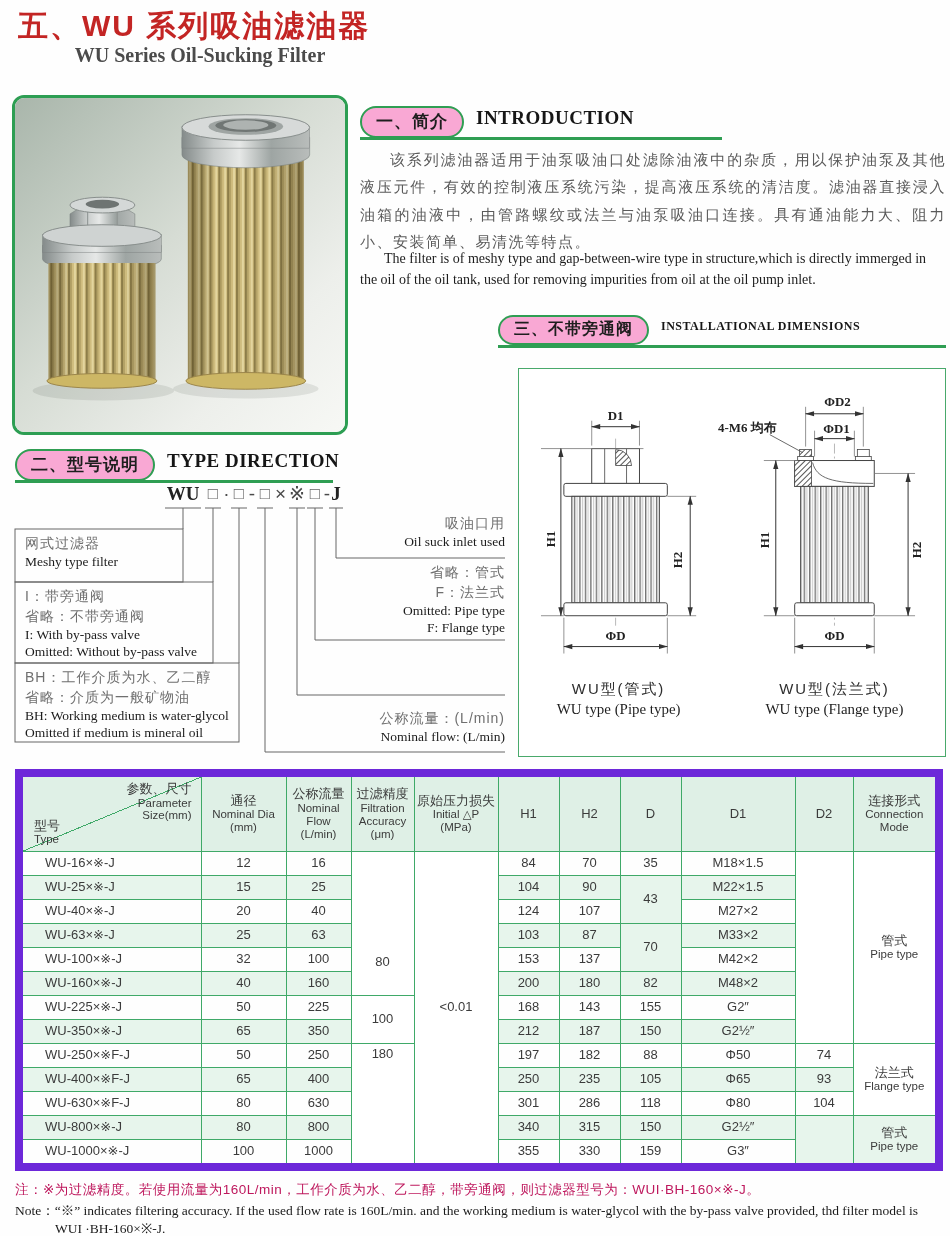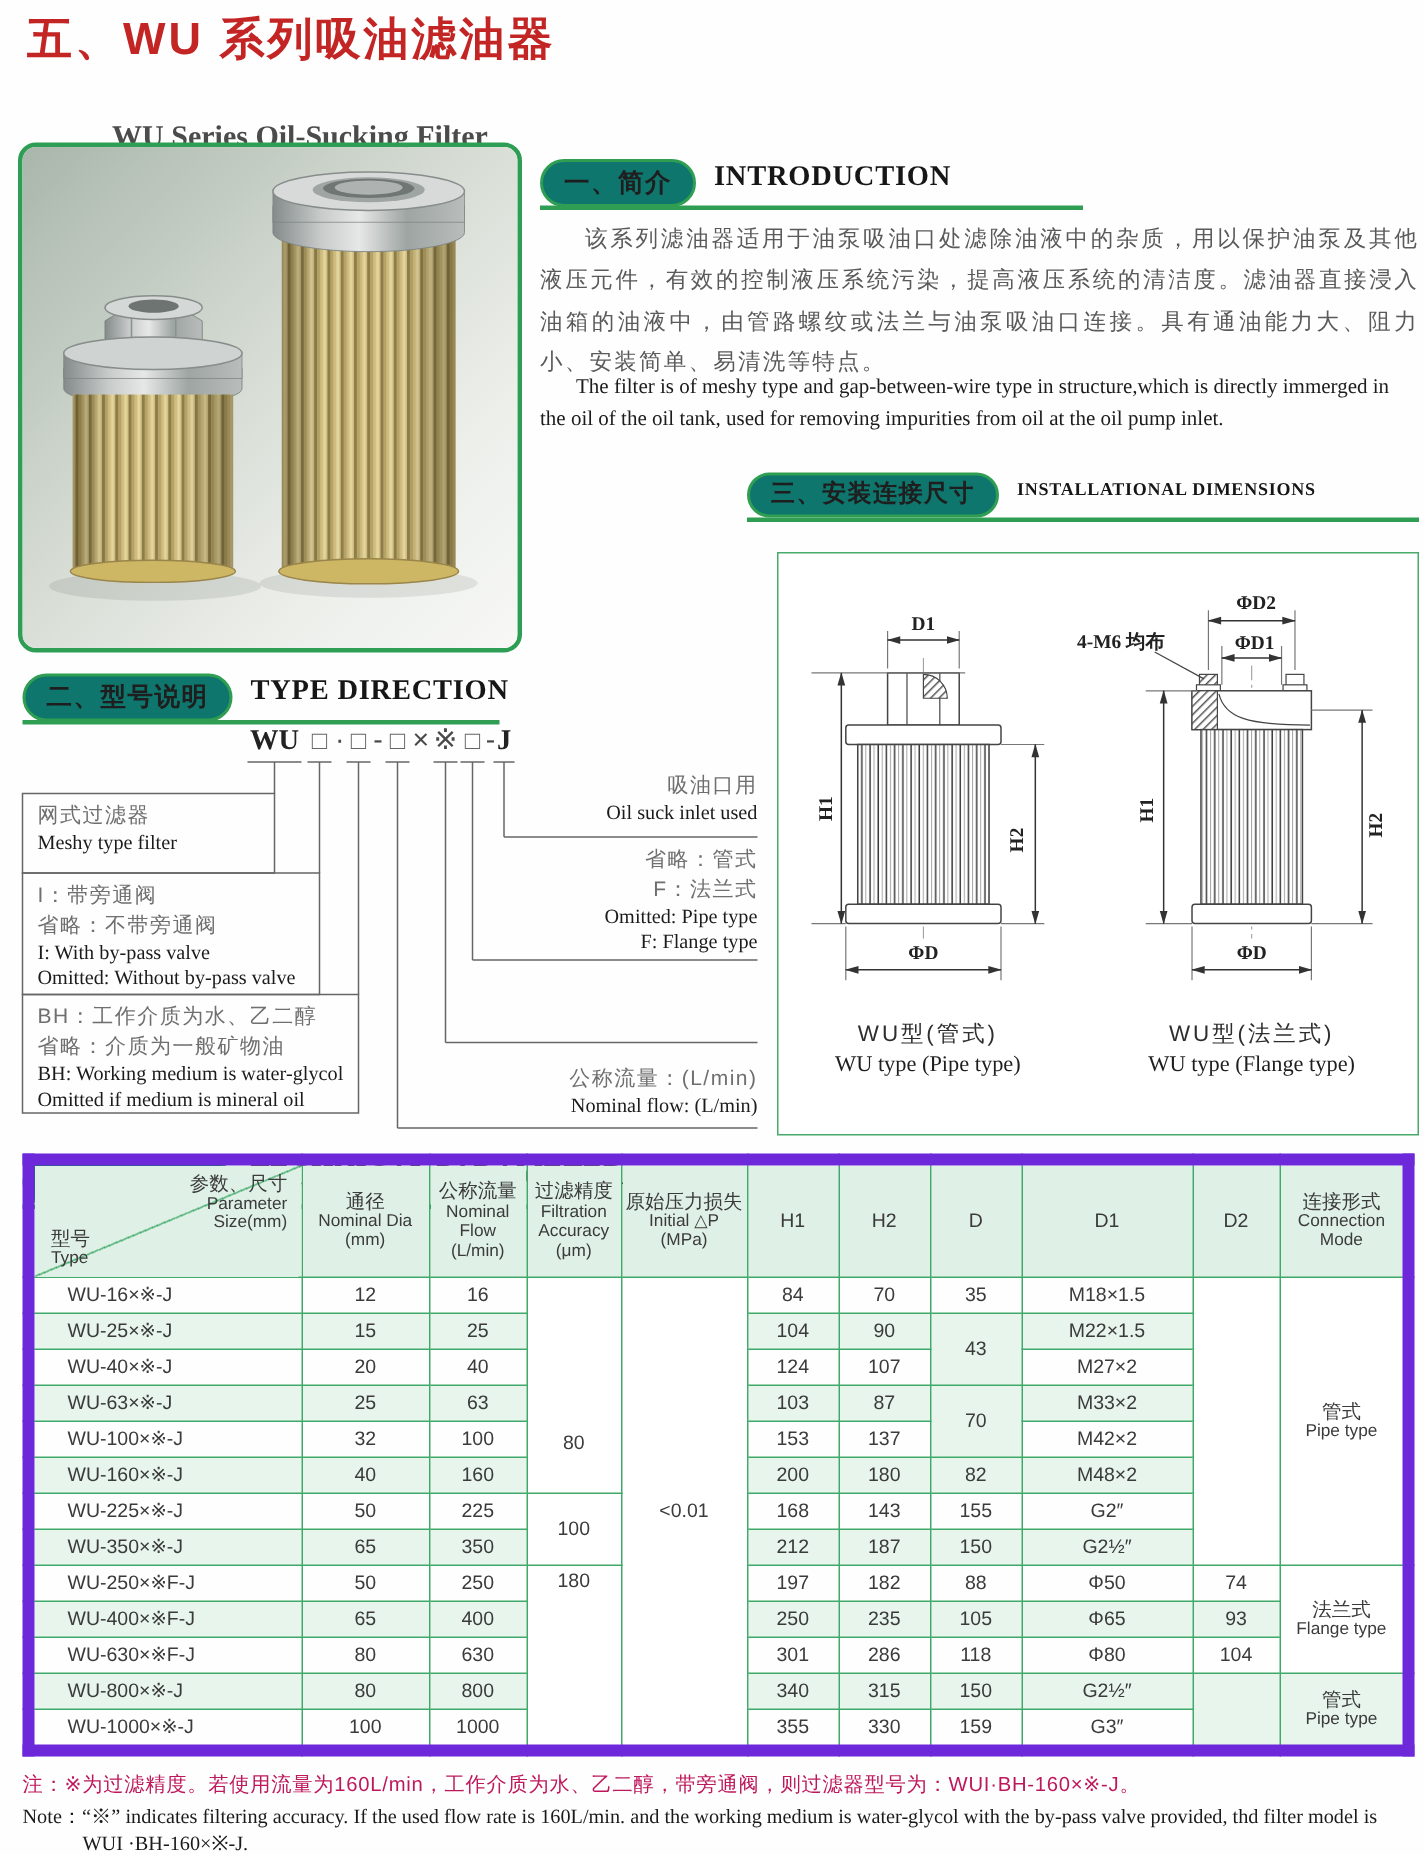--- a/index.html
+++ b/index.html
@@ -9,29 +9,29 @@
     font-family:"Liberation Sans","DejaVu Sans",sans-serif;
   }
   
   .title-zh {
     position:absolute; left:18px; top:6px; font-size:30px; font-weight:bold;
     color:#c32524; letter-spacing:2px; white-space:nowrap;
   }
   .title-en {
     position:absolute; left:40px; top:44px; width:320px; text-align:center;
     font-family:"Liberation Serif","DejaVu Serif",serif; font-weight:bold;
-    font-size:20px; color:#4b4b4b;margin-top:36px;
+    font-size:20px; color:#4b4b4b;
   }
   
   .sec-h {
     position:absolute; display:flex; align-items:center; gap:12px;
     border-bottom:3px solid #2f9e53; padding-bottom:1px; height:36px;
   }
   .pill {
-    border:2px solid #2f9e53; background:#0f766e; border-radius:17px;
+    border:2px solid #2f9e53; background:#f9a8d4; border-radius:17px;
     padding:2px 14px 3px; font-weight:bold; font-size:17px; color:#1e1e1e;
     white-space:nowrap; letter-spacing:1px; margin-bottom:-8px;
   }
   .sec-en {
     font-family:"Liberation Serif","DejaVu Serif",serif; font-weight:bold;
     font-size:19px; color:#161616; white-space:nowrap; letter-spacing:0.5px;
   }
   .sec-en.small { font-size:12px; }
   
   .photo {
@@ -160,21 +160,21 @@
   </div>
 
   <div class="sec-h" style="left:360px; top:100px; width:362px;">
     <span class="pill">一、简介</span>
     <span class="sec-en">INTRODUCTION</span>
   </div>
   <div class="intro-zh">该系列滤油器适用于油泵吸油口处滤除油液中的杂质，用以保护油泵及其他液压元件，有效的控制液压系统污染，提高液压系统的清洁度。滤油器直接浸入油箱的油液中，由管路螺纹或法兰与油泵吸油口连接。具有通油能力大、阻力小、安装简单、易清洗等特点。</div>
   <div class="intro-en">The filter is of meshy type and gap-between-wire type in structure,which is directly immerged in the oil of the oil tank, used for removing impurities from oil at the oil pump inlet.</div>
 
   <div class="sec-h" style="left:498px; top:308px; width:448px;">
-    <span class="pill" style="font-size:16px;">三、安装连接尺寸</span>
+    <span class="pill" style="font-size:16px;">三、不带旁通阀</span>
     <span class="sec-en small">INSTALLATIONAL DIMENSIONS</span>
   </div>
 
   <div class="draw-box">
     <svg width="426" height="387" viewBox="0 0 428 389">
       <defs>
         <pattern id="dpl" width="5.5" height="8" patternUnits="userSpaceOnUse">
           <rect width="5.5" height="8" fill="#ffffff"></rect>
           <line x1="0.75" y1="0" x2="0.75" y2="8" stroke="#3a3a3a" stroke-width="1"></line>
           <line x1="3.4" y1="0" x2="3.4" y2="8" stroke="#a8a8a8" stroke-width="0.7"></line>

